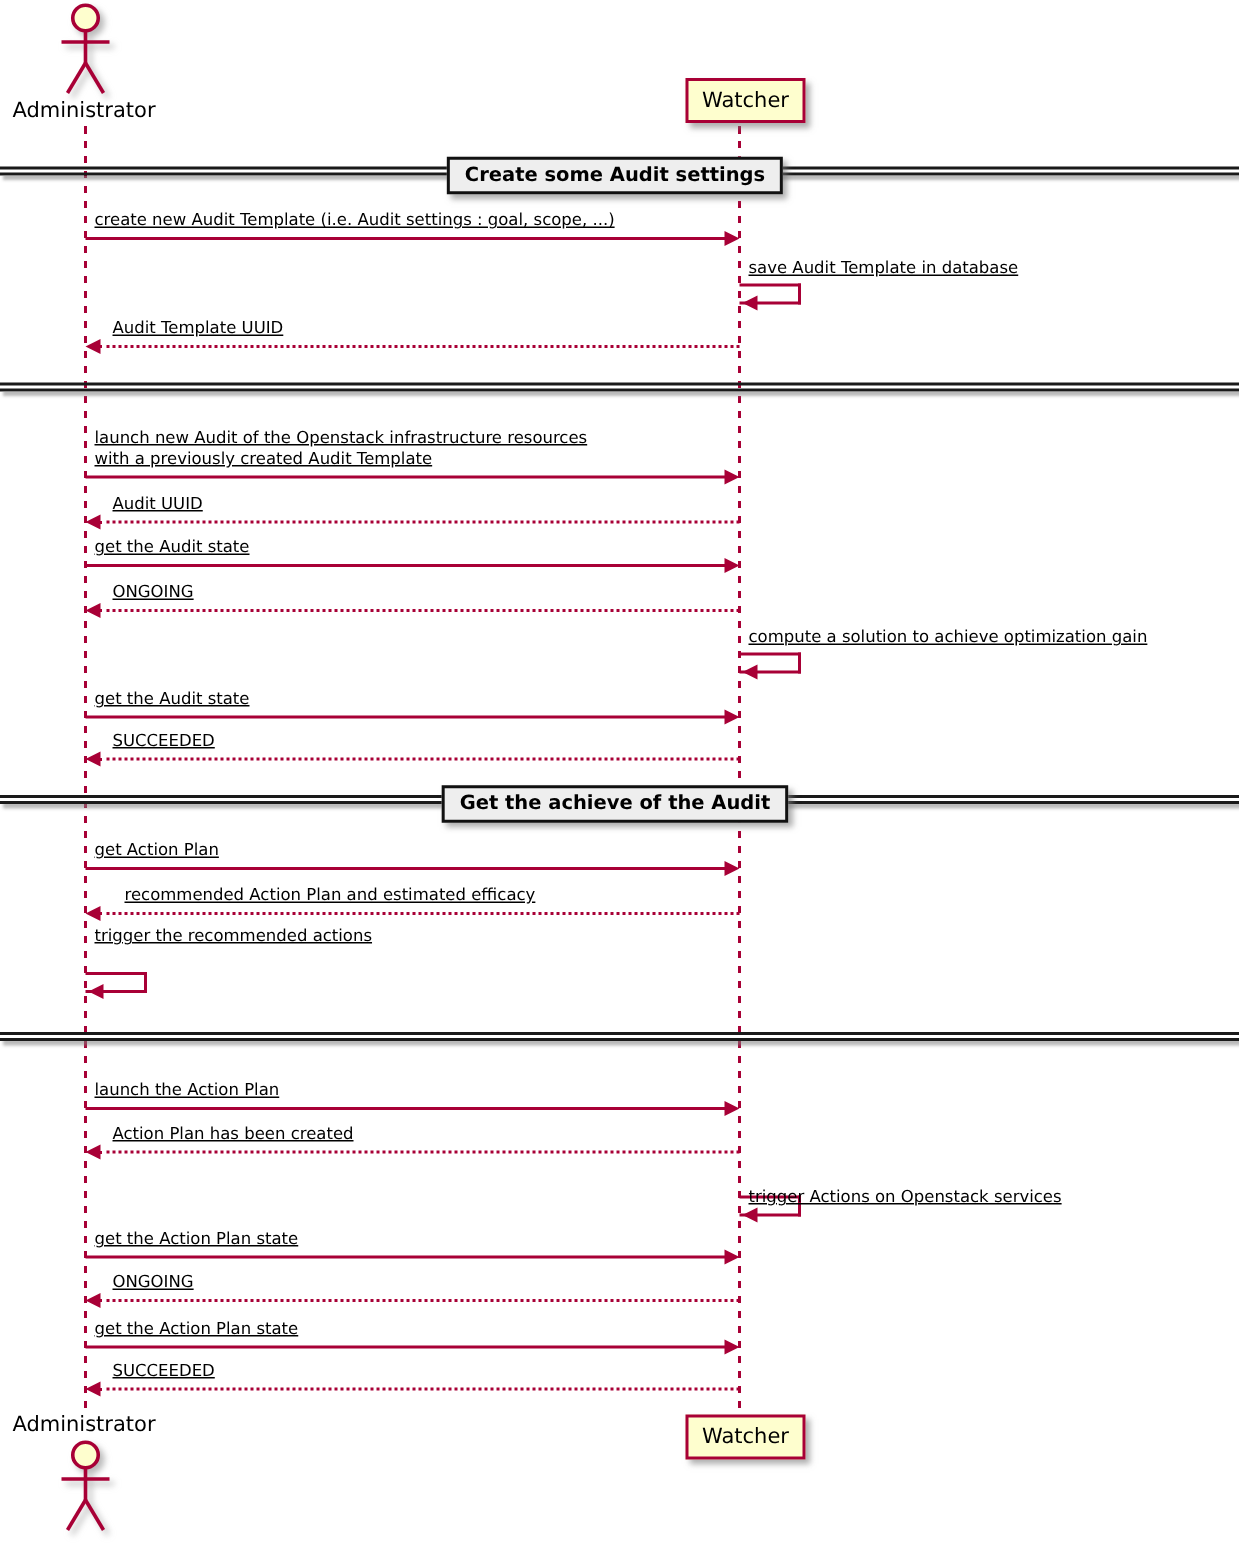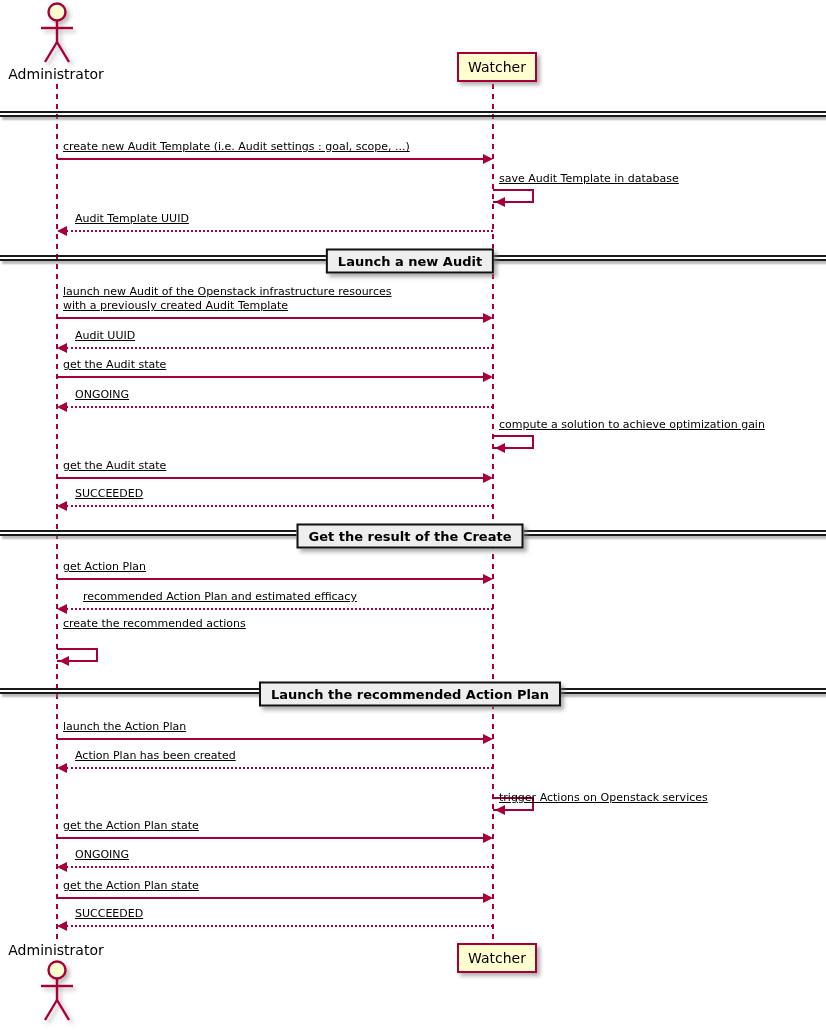--- a/index.html
+++ b/index.html
@@ -40,31 +40,31 @@
 </head>
 <body>
 
 <div id="diagram">
 
   <div class="lifeline" style="left:56px"></div>
   <div class="lifeline" style="left:492px"></div>
 
   <div id="events">
       <div class="divlines" style="top: 111px;"></div>
+      <div class="divbox" style="top: 117px;">Create some Audit settings</div>
       <div class="mline solid" style="left: 57px; width: 427px; top: 158px;"></div>
       <div class="head-r" style="left: 483px; top: 154px;"></div>
       <div class="mtext" style="left: 63px; top: 140px;">create new Audit Template (i.e. Audit settings : goal, scope, ...)</div>
       <div class="loop" style="left: 493px; top: 189px;"></div>
       <div class="head-l" style="left: 495px; top: 197px;"></div>
       <div class="mtext" style="left: 499px; top: 172px;">save Audit Template in database</div>
       <div class="mline dotted" style="left: 66px; width: 427px; top: 230px;"></div>
       <div class="head-l" style="left: 57px; top: 226px;"></div>
       <div class="mtext" style="left: 75px; top: 212px;">Audit Template UUID</div>
       <div class="divlines" style="top: 255px;"></div>
-      <div class="divbox" style="top: 261px;">Launch a new Audit</div>
       <div class="mline solid" style="left: 57px; width: 427px; top: 317px;"></div>
       <div class="head-r" style="left: 483px; top: 313px;"></div>
       <div class="mtext" style="left: 63px; top: 299px;">with a previously created Audit Template</div>
       <div class="mtext" style="left: 63px; top: 285px;">launch new Audit of the Openstack infrastructure resources</div>
       <div class="mline dotted" style="left: 66px; width: 427px; top: 347px;"></div>
       <div class="head-l" style="left: 57px; top: 343px;"></div>
       <div class="mtext" style="left: 75px; top: 329px;">Audit UUID</div>
       <div class="mline solid" style="left: 57px; width: 427px; top: 376px;"></div>
       <div class="head-r" style="left: 483px; top: 372px;"></div>
       <div class="mtext" style="left: 63px; top: 358px;">get the Audit state</div>
@@ -74,32 +74,31 @@
       <div class="loop" style="left: 493px; top: 435px;"></div>
       <div class="head-l" style="left: 495px; top: 443px;"></div>
       <div class="mtext" style="left: 499px; top: 418px;">compute a solution to achieve optimization gain</div>
       <div class="mline solid" style="left: 57px; width: 427px; top: 477px;"></div>
       <div class="head-r" style="left: 483px; top: 473px;"></div>
       <div class="mtext" style="left: 63px; top: 459px;">get the Audit state</div>
       <div class="mline dotted" style="left: 66px; width: 427px; top: 505px;"></div>
       <div class="head-l" style="left: 57px; top: 501px;"></div>
       <div class="mtext" style="left: 75px; top: 487px;">SUCCEEDED</div>
       <div class="divlines" style="top: 530px;"></div>
-      <div class="divbox" style="top: 536px;">Get the result of the Create</div>
+      <div class="divbox" style="top: 536px;">Get the achieve of the Audit</div>
       <div class="mline solid" style="left: 57px; width: 427px; top: 578px;"></div>
       <div class="head-r" style="left: 483px; top: 574px;"></div>
       <div class="mtext" style="left: 63px; top: 560px;">get Action Plan</div>
       <div class="mline dotted" style="left: 66px; width: 427px; top: 608px;"></div>
       <div class="head-l" style="left: 57px; top: 604px;"></div>
       <div class="mtext" style="left: 83px; top: 590px;">recommended Action Plan and estimated efficacy</div>
       <div class="loop" style="left: 57px; top: 648px;"></div>
       <div class="head-l" style="left: 59px; top: 656px;"></div>
-      <div class="mtext" style="left: 63px; top: 617px;">create the recommended actions</div>
+      <div class="mtext" style="left: 63px; top: 617px;">trigger the recommended actions</div>
       <div class="divlines" style="top: 688px;"></div>
-      <div class="divbox" style="top: 694px;">Launch the recommended Action Plan</div>
       <div class="mline solid" style="left: 57px; width: 427px; top: 738px;"></div>
       <div class="head-r" style="left: 483px; top: 734px;"></div>
       <div class="mtext" style="left: 63px; top: 720px;">launch the Action Plan</div>
       <div class="mline dotted" style="left: 66px; width: 427px; top: 767px;"></div>
       <div class="head-l" style="left: 57px; top: 763px;"></div>
       <div class="mtext" style="left: 75px; top: 749px;">Action Plan has been created</div>
       <div class="loop" style="left: 493px; top: 797px;"></div>
       <div class="head-l" style="left: 495px; top: 805px;"></div>
       <div class="mtext" style="left: 499px; top: 780px; margin-top: 11px;">trigger Actions on Openstack services</div>
       <div class="mline solid" style="left: 57px; width: 427px; top: 837px;"></div>

